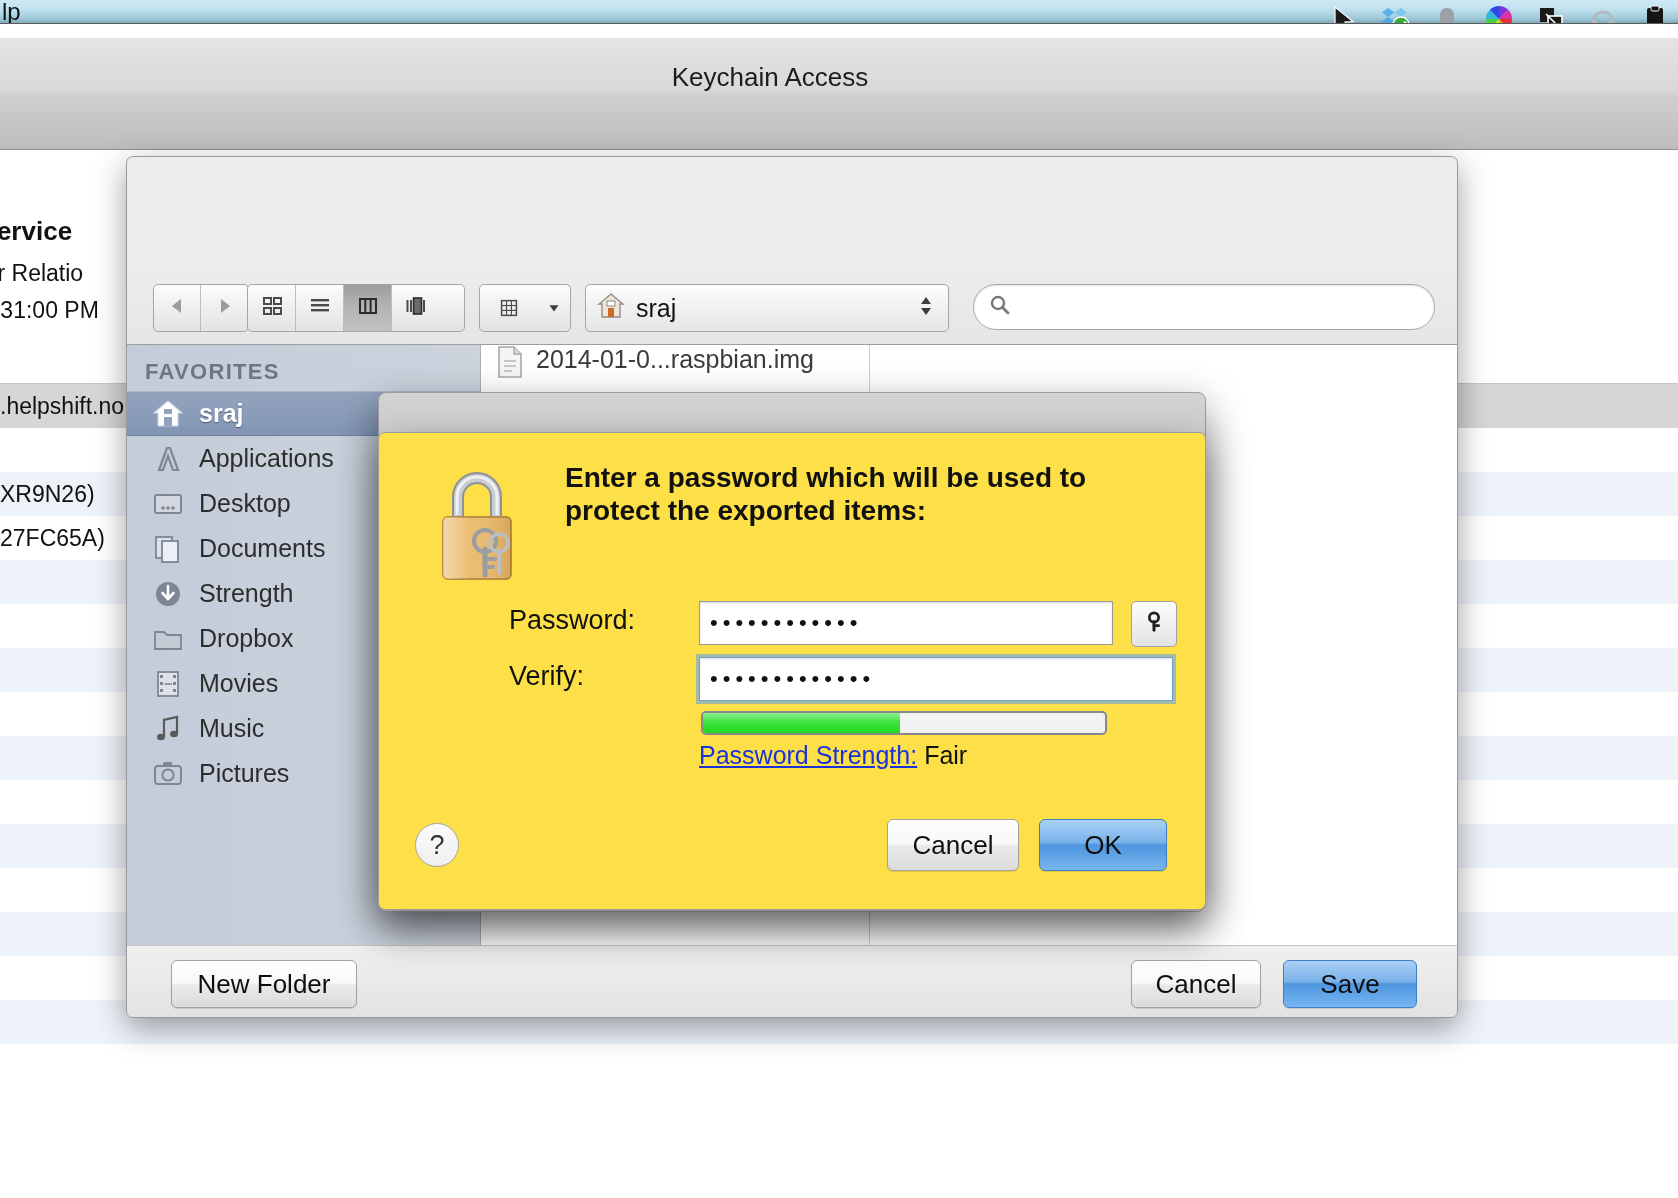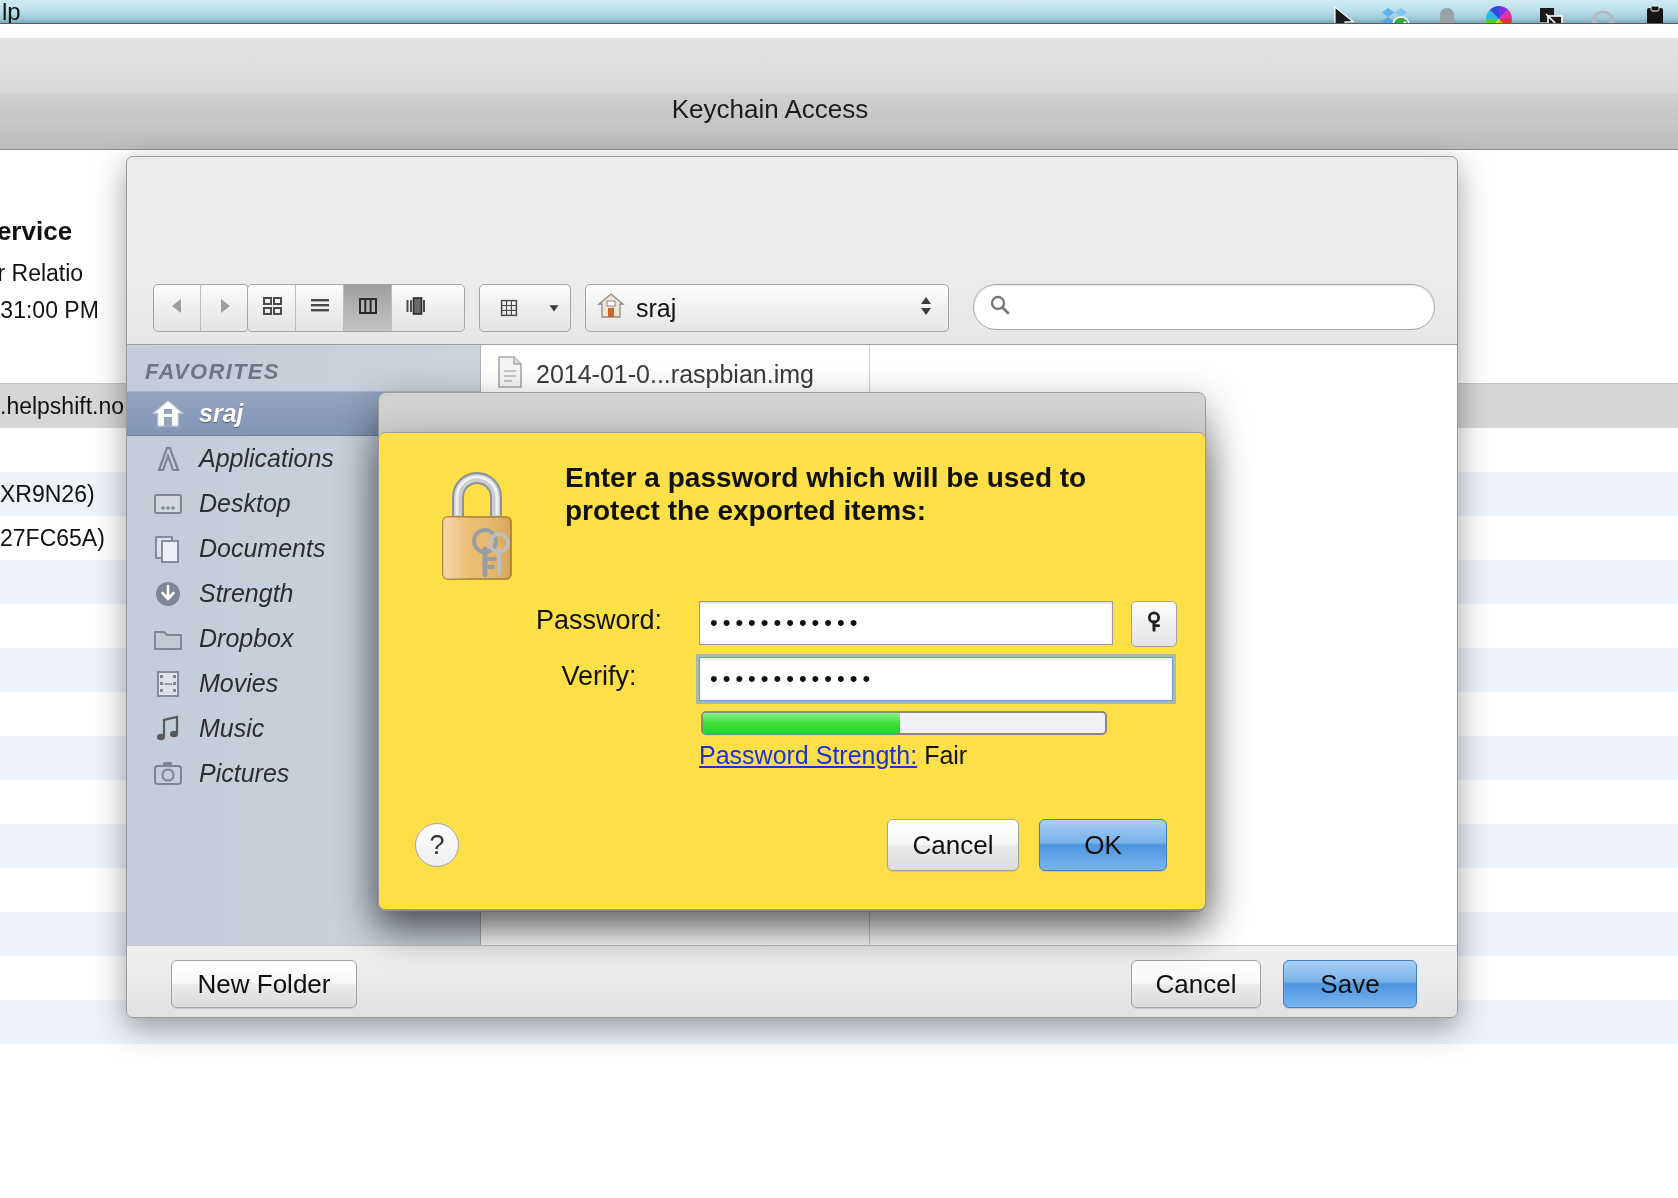--- a/index.html
+++ b/index.html
@@ -32,21 +32,21 @@
   #keychain-window {
     position: absolute; left: 0; top: 38px; width: 1678px; height: 1160px;
     background: #ffffff;
   }
   #keychain-titlebar {
     position: absolute; left: 0; top: 0; width: 1678px; height: 112px;
     background: linear-gradient(to bottom, #e4e4e4 0%, #d8d8d8 48%, #cfcfcf 52%, #bdbdbd 100%);
     border-bottom: 1px solid #8e8e8e;
   }
   #keychain-title {
-    position: absolute; left: 0; top: 56px; width: 1540px; text-align: center;
+    position: absolute; left: 0; top: 24px; width: 1540px; text-align: center;
     font-size: 26px; color: #1c1c1c;
   }
   #keychain-detail {
     position: absolute; left: 0; top: 112px; width: 1678px; height: 300px;
     background: #ffffff;
   }
   .kc-detail-line {
     position: absolute; white-space: nowrap; color: #111;
   }
   #kc-l1 { left: -58px; top: 66px; font-size: 26px; font-weight: bold; }
@@ -139,21 +139,20 @@
 
   #browser-area {
     position: absolute; left: 0; top: 188px; width: 1332px; height: 600px;
     background: #fff;
   }
   #sidebar {
     position: absolute; left: 0; top: 0; width: 354px; height: 600px;
     background: linear-gradient(to right, #c3ccd9 0%, #ccd3dd 100%);
     border-right: 1px solid #a9b0bb;
     overflow: hidden;
-    font-style: italic;
   }
   #sidebar-heading {
     font-size: 22px; font-weight: bold; color: #6e7683;
     letter-spacing: 1.3px; padding: 14px 0 6px 18px;
   }
   .sb-item {
     height: 45px; display: flex; align-items: center; padding-left: 24px;
     font-size: 25px; color: #2d2d2d;
   }
   .sb-item.selected {
@@ -162,21 +161,21 @@
     text-shadow: 0 1px 1px rgba(0,0,0,0.4);
     border-top: 1px solid #aab7cd; border-bottom: 1px solid #6d82a3;
   }
   .sb-icon { width: 34px; height: 32px; margin-right: 14px; flex: 0 0 34px; }
 
   #file-column {
     position: absolute; left: 355px; top: 0; width: 388px; height: 600px;
     background: #fff; border-right: 1px solid #cfcfcf;
   }
   .file-row {
-    height: 44px; display: flex; align-items: flex-end; padding-left: 14px;
+    height: 44px; display: flex; align-items: flex-start; padding-left: 14px;
     font-size: 25px; color: #3b3b3b;
   }
   .file-icon { width: 28px; height: 34px; margin-right: 12px; flex: 0 0 28px; }
 
   #preview-blank {
     position: absolute; left: 744px; top: 0; width: 588px; height: 600px; background: #fff;
   }
 
   #save-bottom {
     position: absolute; left: 0; top: 788px; width: 1332px; height: 74px;
@@ -218,21 +217,21 @@
     box-shadow: 0 14px 40px rgba(0,0,0,0.42);
     overflow: hidden;
   }
   #pw-heading {
     position: absolute; left: 186px; top: 28px; width: 600px;
     font-size: 28px; font-weight: bold; color: #111; line-height: 1.18;
   }
   #pw-lock { position: absolute; left: 50px; top: 28px; width: 96px; height: 124px; }
 
   .pw-label {
-    position: absolute; font-size: 27px; color: #111; text-align: center;
+    position: absolute; font-size: 27px; color: #111; text-align: left;
   }
   .pw-input {
     position: absolute; height: 44px; background: #fff;
     border: 1px solid #9a9a9a;
     box-shadow: inset 0 1px 2px rgba(0,0,0,0.15);
     display: flex; align-items: center; padding-left: 10px;
     letter-spacing: 5px; font-size: 22px; color: #111;
   }
   .pw-input.focused {
     border: 1px solid #6b9ed6;

